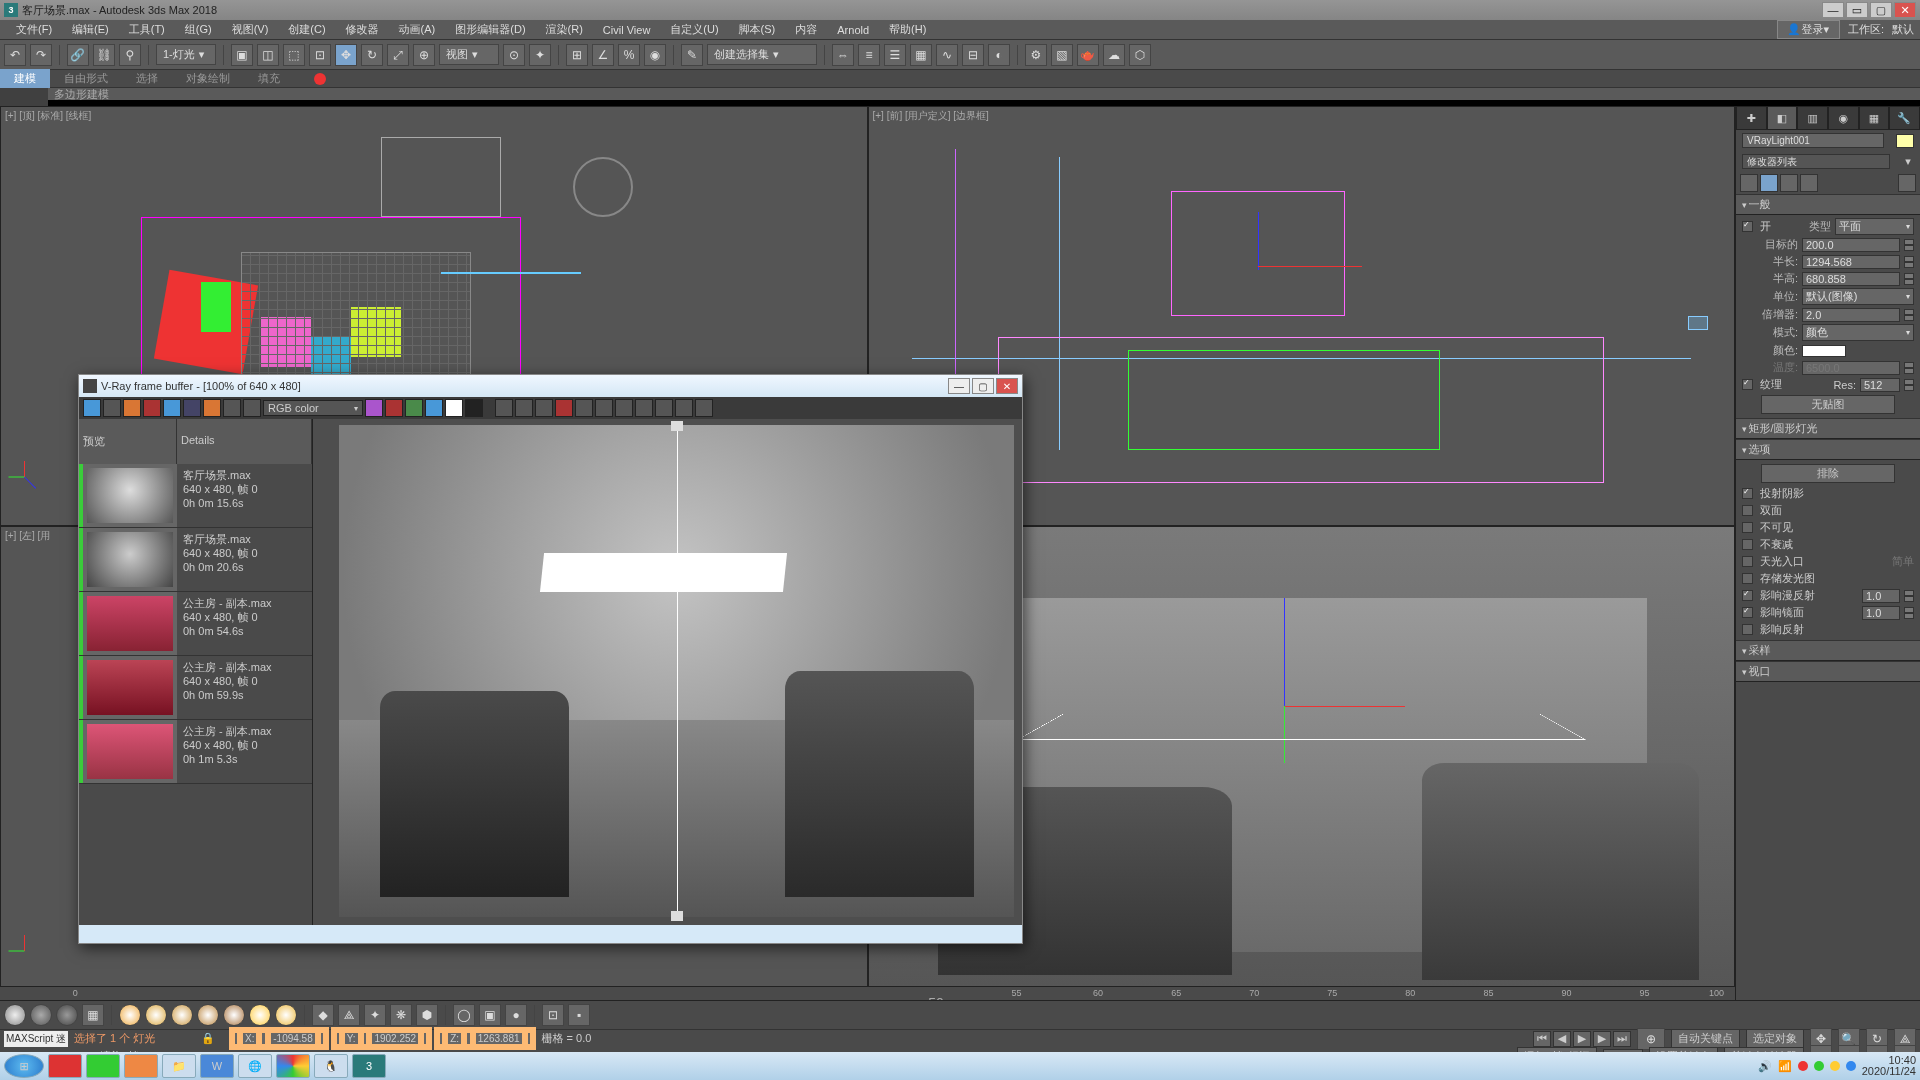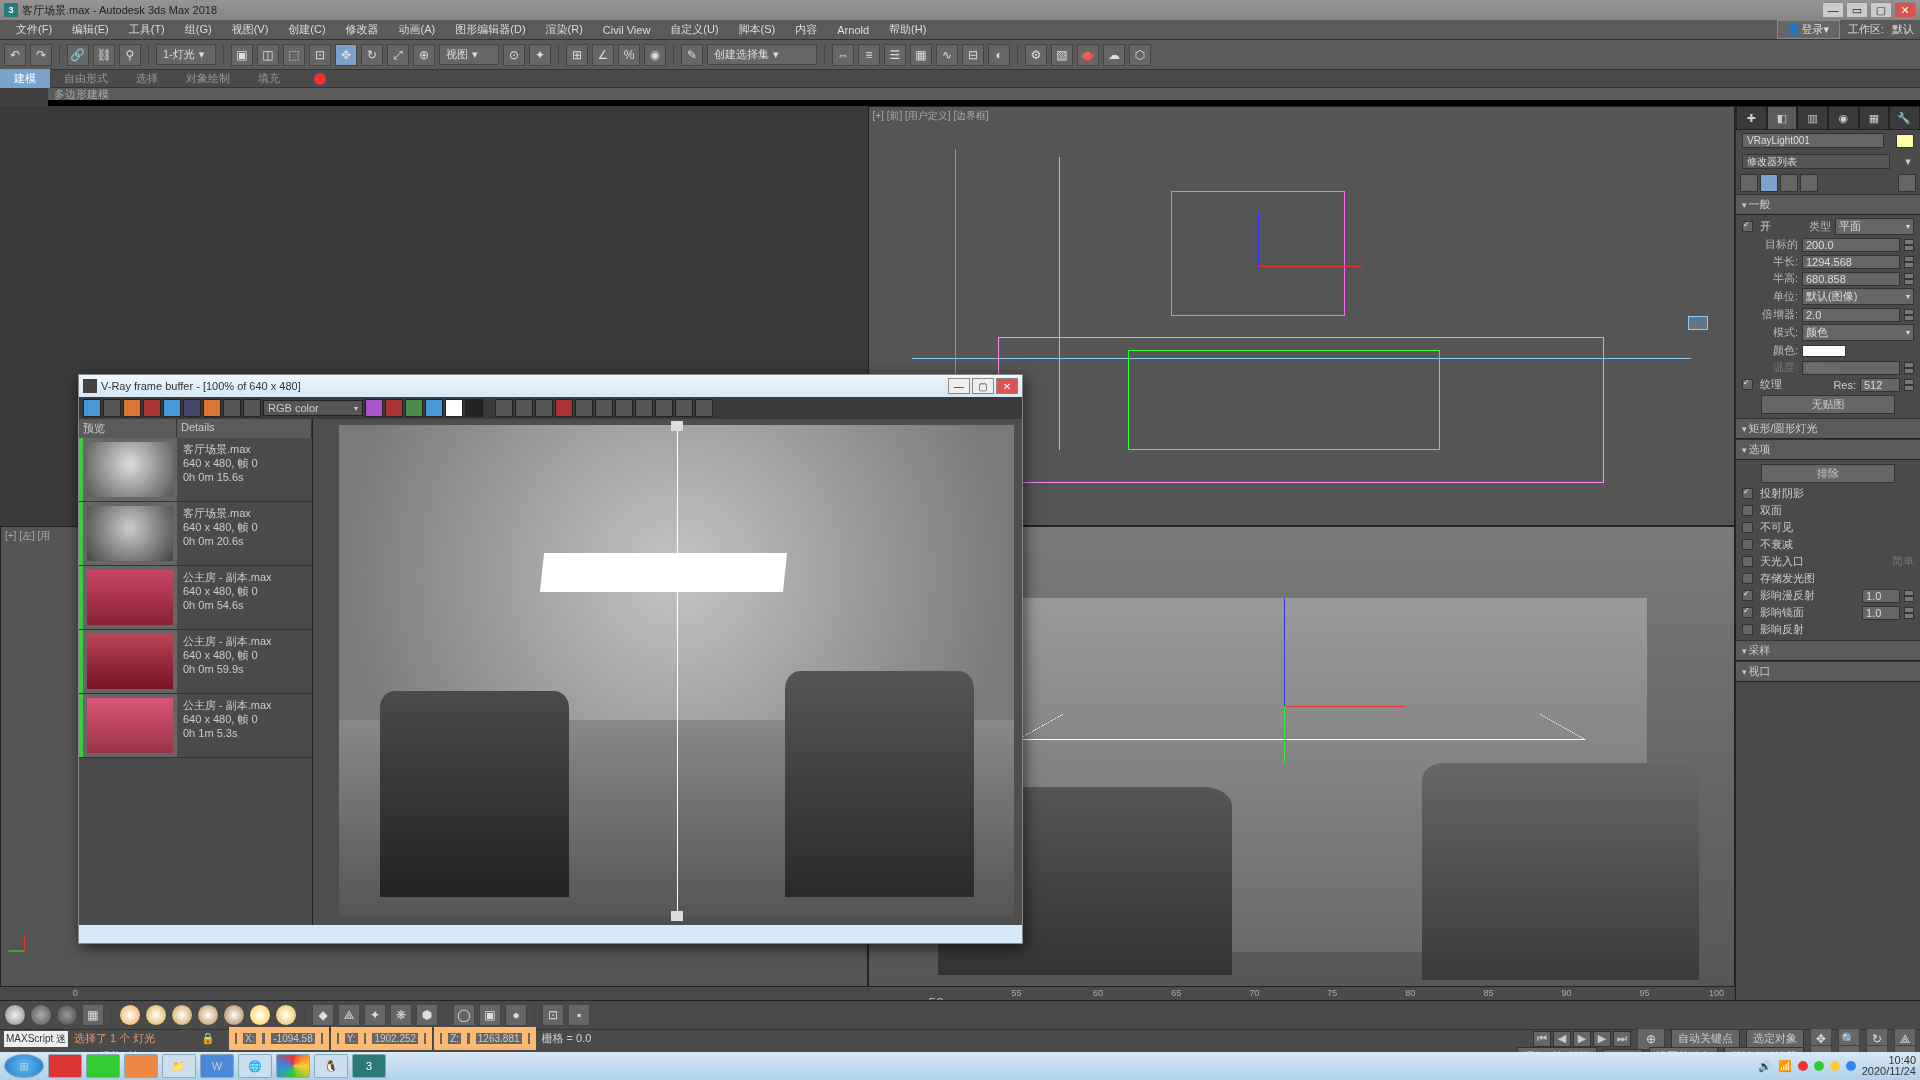--- a/index.html
+++ b/index.html
@@ -58,21 +58,21 @@
 .vfb .vbtn { width: 18px; height: 18px; background: #555; border: 1px solid #222; cursor: pointer; }
 .vfb .vbtn.orange { background: #d97634; }
 .vfb .vbtn.red { background: #a33; }
 .vfb .vbtn.blue { background: #4898d8; }
 .vfb .vbtn.green { background: #4a8a4a; }
 .vfb .vdrop { background: #555; color: #ccc; border: 1px solid #222; padding: 1px 4px; min-width: 100px; display: flex; align-items: center; }
 .vfb .vdrop .arr { margin-left: auto; font-size: 8px; }
 .vfb-body { position: absolute; top: 44px; bottom: 18px; left: 0; right: 0; background: #444; display: flex; }
 .vfb-history { width: 234px; background: #4a4a4a; border-right: 1px solid #222; display: flex; flex-direction: column; }
 .vfb-history .hdr { display: flex; background: #5a5a5a; }
-.vfb-history .hdr span { flex: 1; padding: 2px 4px; border-right: 1px solid #333; color: #ccc; }
+.vfb-history .hdr span { flex: 1; padding: 15px 4px; border-right: 1px solid #333; color: #ccc; }
 .vfb-history .hdr span:first-child { flex: 0 0 98px; }
 .vfb-history .item { display: flex; height: 64px; border-bottom: 1px solid #333; }
 .vfb-history .thumb { width: 98px; background: #666; position: relative; }
 .vfb-history .thumb .grn { position: absolute; left: 0; top: 0; width: 4px; height: 100%; background: #3acc3a; }
 .vfb-history .thumb .img { position: absolute; inset: 4px 4px 4px 8px; }
 .vfb-history .dets { flex: 1; padding: 4px 6px; color: #ccc; line-height: 14px; }
 .vfb-render { flex: 1; background: #4e4e4e; position: relative; }
 .vfb-render .canvas { position: absolute; left: 26px; top: 6px; right: 8px; bottom: 8px; background: #888; box-shadow: inset 0 0 0 1px #222; }
 .vfb-render .scene-interior { position: absolute; inset: 0; background: radial-gradient(ellipse at 50% 30%, #c4c4c4, #7a7a7a 70%); }
 .vfb-render .floor { position: absolute; bottom: 0; left: 0; right: 0; height: 40%; background: linear-gradient(#888,#555); }
@@ -226,20 +226,40 @@
   <span class="tab">选择</span>
   <span class="tab">对象绘制</span>
   <span class="tab">填充</span>
   <span style="margin-left:20px; width:12px; height:12px; background:#e33; border-radius:50%; display:inline-block"></span>
 </div>
 <div class="ribbon-sub">
   <span>多边形建模</span>
 </div>
 
 <div class="main">
+  <div class="viewport tl">
+    <span class="vp-label">[+] [顶] [标准] [线框]</span>
+    <div class="vp-content vp-tl-scene">
+      <div class="blob" style="left:140px;top:110px;width:380px;height:200px;border:1px solid magenta"></div>
+      <div class="blob" style="left:380px;top:30px;width:120px;height:80px;border:1px solid #aaa"></div>
+      <div class="blob" style="left:160px;top:170px;width:90px;height:90px;background:#e33;transform:rotate(10deg)"></div>
+      <div class="blob" style="left:260px;top:210px;width:50px;height:50px;background:#e6c"></div>
+      <div class="blob" style="left:310px;top:230px;width:40px;height:40px;background:#3ac"></div>
+      <div class="blob" style="left:350px;top:200px;width:50px;height:50px;background:#ce3"></div>
+      <div class="blob" style="left:200px;top:175px;width:30px;height:50px;background:#3e3"></div>
+      <div class="blob" style="left:240px;top:145px;width:230px;height:130px;border:1px solid #888;background:repeating-linear-gradient(0deg,transparent,transparent 8px,#666 8px,#666 9px),repeating-linear-gradient(90deg,transparent,transparent 8px,#666 8px,#666 9px)"></div>
+      <div class="blob" style="left:440px;top:165px;width:140px;height:2px;background:#6cf"></div>
+      <div class="blob" style="left:572px;top:50px;width:60px;height:60px;border:2px solid #888;border-radius:50%"></div>
+    </div>
+    <div class="axis">
+      <div class="ax" style="background:#e33;transform:rotate(0deg)"></div>
+      <div class="ax" style="background:#3e3;transform:rotate(-90deg)"></div>
+      <div class="ax" style="background:#33e;transform:rotate(135deg)"></div>
+    </div>
+  </div>
   <div class="viewport tr">
     <span class="vp-label">[+] [前] [用户定义] [边界框]</span>
     <div class="vp-content vp-tr-scene">
       <div style="position:absolute;left:5%;right:5%;top:60%;height:1px;background:#8cf"></div>
       <div style="position:absolute;left:10%;top:10%;width:1px;height:80%;background:#c6f"></div>
       <div style="position:absolute;left:22%;top:12%;width:1px;height:70%;background:#8cf"></div>
       <div style="position:absolute;left:35%;top:20%;width:20%;height:30%;border:1px solid #f6f"></div>
       <div style="position:absolute;left:45%;top:25%;width:1px;height:14%;background:#33f"></div>
       <div style="position:absolute;left:45%;top:38%;width:12%;height:1px;background:#e33"></div>
       <div style="position:absolute;left:15%;top:55%;width:70%;height:35%;border:1px solid #f8f"></div>

